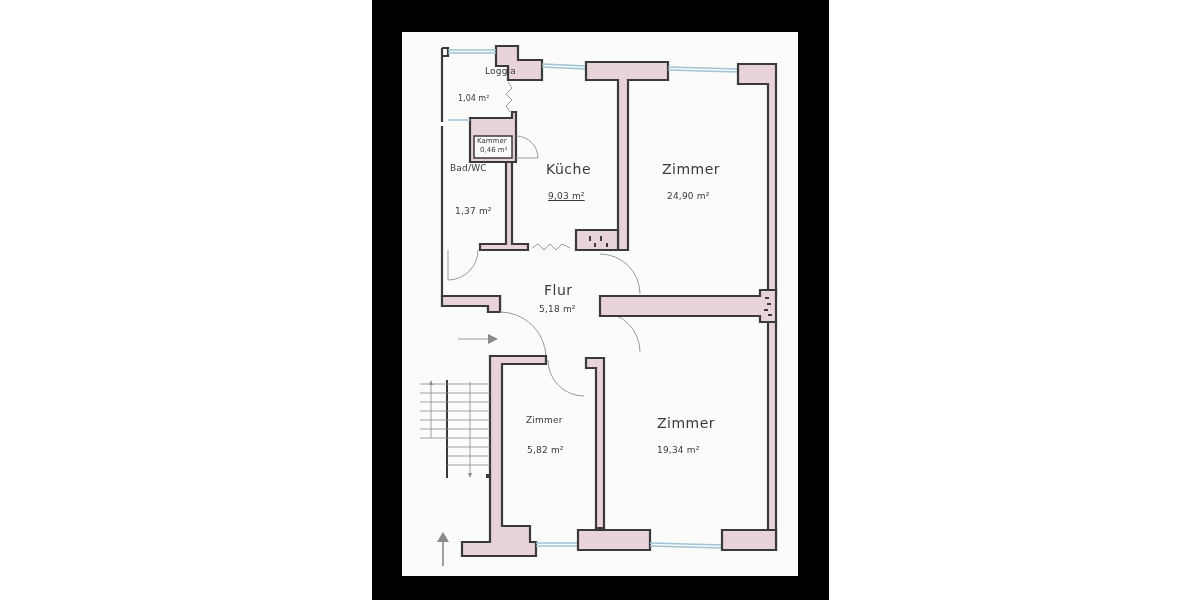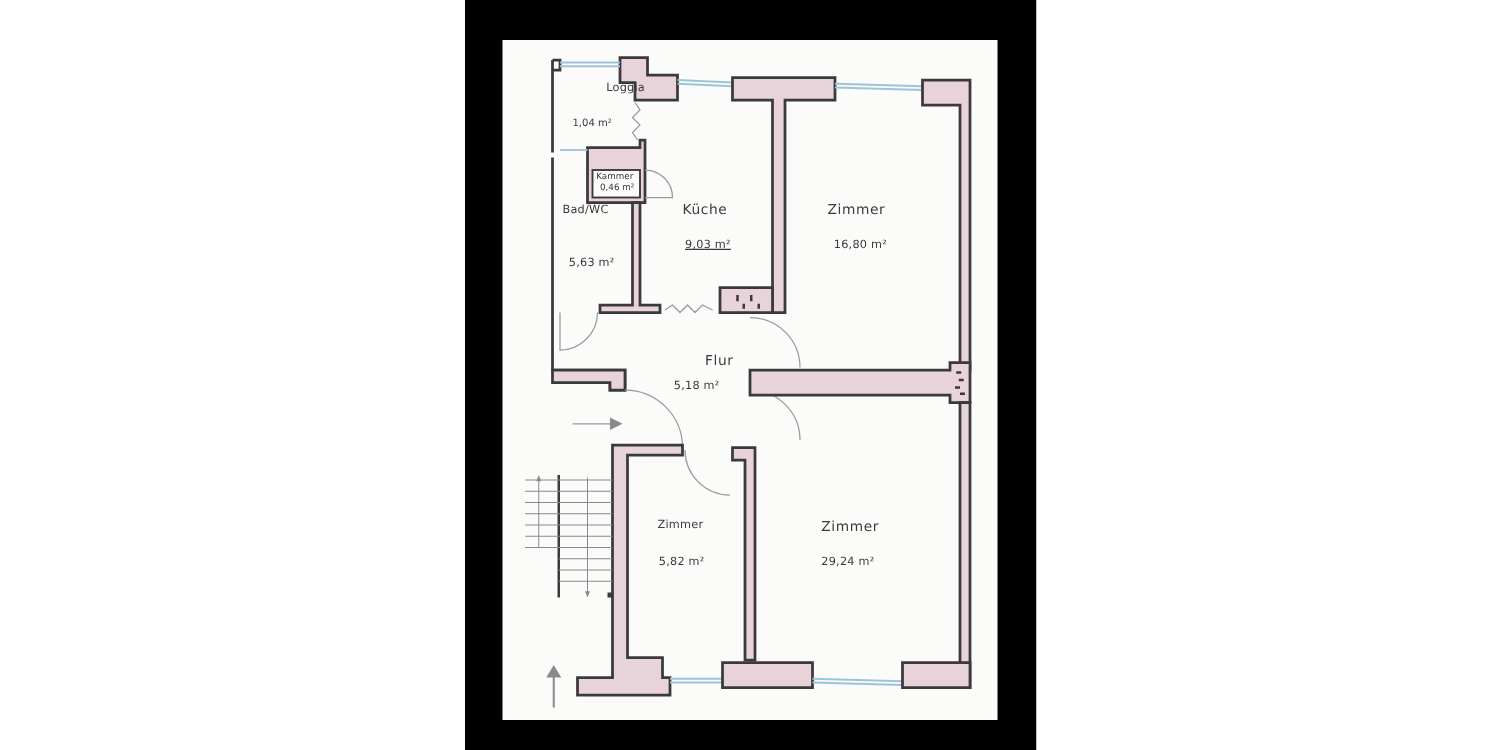--- a/index.html
+++ b/index.html
@@ -9,21 +9,21 @@
     }
     .black-frame {
       position: absolute; left: 372px; top: 0; width: 457px; height: 600px; background: #000000;
     }
     .paper {
       position: absolute; left: 402px; top: 32px; width: 396px; height: 544px; background: #fbfbfa;
     }
     svg.plan { position: absolute; left: 0; top: 0; width: 1200px; height: 600px; }
     .lbl {
       position: absolute; color: #3a3a3a; font-family: "DejaVu Sans", sans-serif;
-      font-size: 11px; white-space: nowrap; letter-spacing: 0.5px;
+      font-size: 14px; white-space: nowrap; letter-spacing: 0.5px;
     }
     .lbl.small { font-size: 9px; letter-spacing: 0.2px; }
     .lbl.tiny { font-size: 8px; letter-spacing: 0; }
     .room { position: absolute; }
   </style>
 </head>
 <body>
 
 <div class="black-frame"></div>
 <div class="paper"></div>
@@ -139,34 +139,34 @@
 <div class="room">
   <span class="lbl small" style="left:449px; top:66px;margin-left:36px;">Loggia</span>
   <span class="lbl tiny" style="left:458px; top:94px;">1,04 m²</span>
 </div>
 <div class="room">
   <span class="lbl tiny" style="left:477px; top:137px; font-size:7px;">Kammer</span>
   <span class="lbl tiny" style="left:480px; top:146px; font-size:7px;">0,46 m²</span>
 </div>
 <div class="room">
   <span class="lbl small" style="left:450px; top:163px;">Bad/WC</span>
-  <span class="lbl small" style="left:455px; top:206px;">5,63 m²</span>
+  <span class="lbl small" style="left:455px; top:206px;">1,37 m²</span>
 </div>
 <div class="room">
   <span class="lbl" style="left:546px; top:161px;">Küche</span>
   <span class="lbl small" style="left:548px; top:191px;text-decoration:underline;">9,03 m²</span>
 </div>
 <div class="room">
   <span class="lbl" style="left:662px; top:161px;">Zimmer</span>
-  <span class="lbl small" style="left:667px; top:191px;">16,80 m²</span>
+  <span class="lbl small" style="left:667px; top:191px;">24,90 m²</span>
 </div>
 <div class="room">
-  <span class="lbl" style="left:564px; top:282px;">Flur</span>
+  <span class="lbl" style="left:544px; top:282px;">Flur</span>
   <span class="lbl small" style="left:539px; top:304px;">5,18 m²</span>
 </div>
 <div class="room">
   <span class="lbl small" style="left:526px; top:415px;">Zimmer</span>
   <span class="lbl small" style="left:527px; top:445px;">5,82 m²</span>
 </div>
 <div class="room">
   <span class="lbl" style="left:657px; top:415px;">Zimmer</span>
-  <span class="lbl small" style="left:657px; top:445px;">29,24 m²</span>
+  <span class="lbl small" style="left:657px; top:445px;">19,34 m²</span>
 </div>
 
 </body></html>

